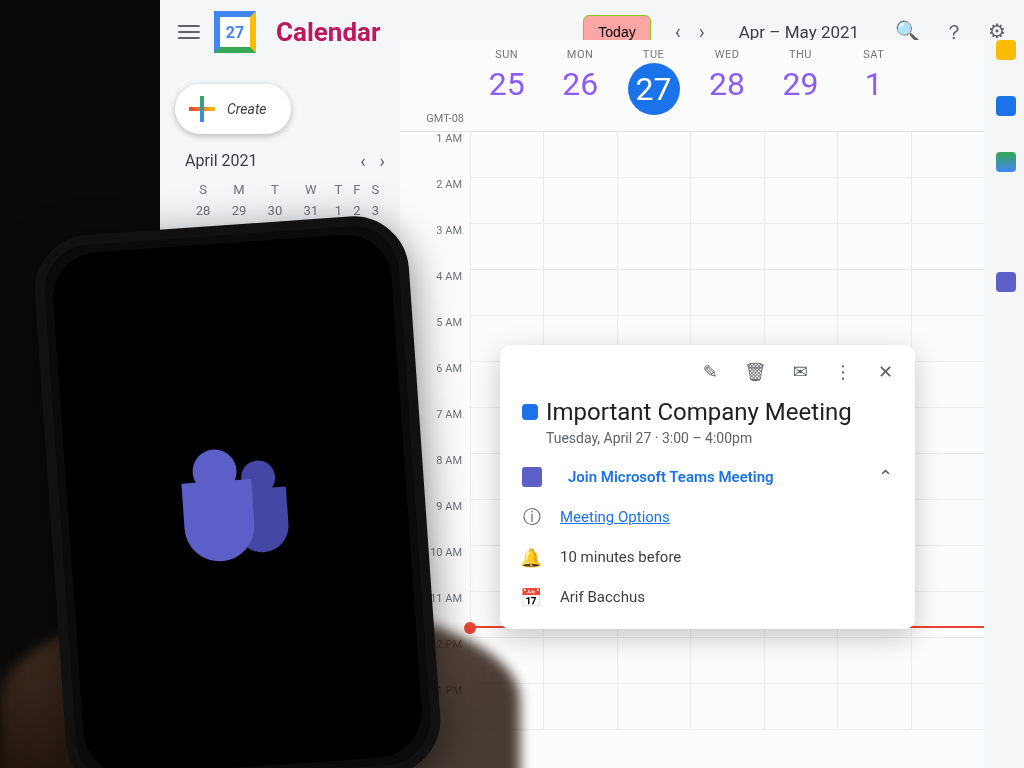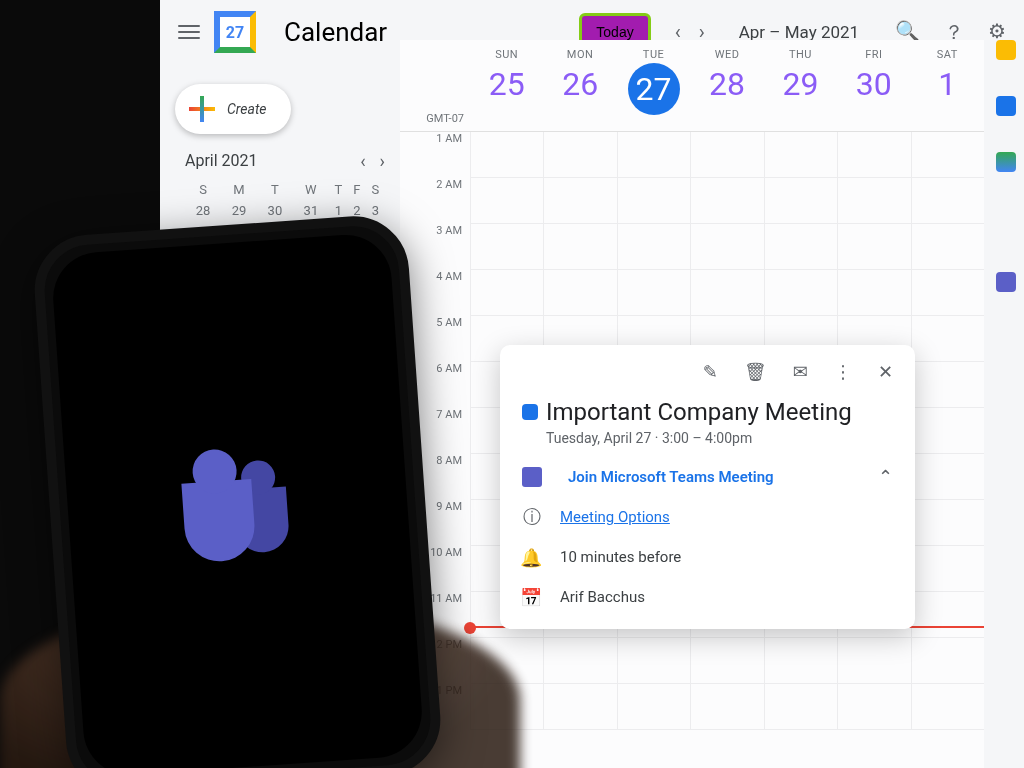--- a/index.html
+++ b/index.html
@@ -16,22 +16,22 @@
 
   .topbar {
     position:absolute; left:160px; right:0; top:0; height:64px;
     display:flex; align-items:center; padding:0 18px; gap:14px;
   }
   .hamburger { width:22px; display:flex; flex-direction:column; gap:4px; cursor:pointer;}
   .hamburger span{ height:2px; background:#5f6368; border-radius:2px;}
   .logo-cal { width:42px; height:42px; position:relative; }
   .logo-cal .box { width:42px; height:42px; border:6px solid #4285f4; border-top-color:#4285f4; border-right-color:#fbbc04; border-bottom-color:#34a853; border-left-color:#4285f4;}
   .logo-cal .day { position:absolute; inset:6px; background:#fff; color:#4285f4; font-weight:700; font-size:16px; display:flex; align-items:center; justify-content:center;}
-  .app-name { font-size:26px; color:#000000; font-weight:400; margin-left:14px;}
-  .today-btn { margin-left:auto; padding:8px 14px; border:3px solid #84cc16; border-radius:6px; background:#a21caf; font-size:14px; cursor:pointer;}
+  .app-name { font-size:26px; color:#be185d; font-weight:700; margin-left:6px;}
+  .today-btn { margin-left:auto; padding:8px 14px; border:1px solid #84cc16; border-radius:6px; background:#fca5a5; font-size:14px; cursor:pointer;}
   .nav-arrows { display:flex; gap:18px; margin:0 10px; color:#5f6368; font-size:20px;}
   .nav-arrows span{ cursor:pointer;}
   .range { font-size:17px; color:#3c4043; font-weight:400; margin:0 10px;}
   .top-icons { display:flex; gap:24px; color:#5f6368; font-size:20px; margin-left:12px;}
   .top-icons span{ cursor:pointer;}
 
   
   .create-btn {
     position:absolute; left:175px; top:84px;
     display:flex; align-items:center; gap:12px;
@@ -183,44 +183,40 @@
         <td>1</td>
         <td>2</td>
         <td>3</td>
       </tr>
     </tbody>
       </table>
   </div>
 
   <div class="weekgrid">
     <div class="daycols">
-      <div class="tz">GMT-07</div>
+      <div class="tz">GMT-08</div>
       <div class="dowcell">
           <div class="dow">SUN</div>
           <div class="dom">25</div>
         </div>
       <div class="dowcell">
           <div class="dow">MON</div>
           <div class="dom">26</div>
         </div>
       <div class="dowcell today">
           <div class="dow">TUE</div>
           <div class="dom">27</div>
         </div>
       <div class="dowcell">
           <div class="dow">WED</div>
           <div class="dom">28</div>
         </div>
       <div class="dowcell">
           <div class="dow">THU</div>
           <div class="dom">29</div>
-        </div>
-      <div class="dowcell">
-          <div class="dow">FRI</div>
-          <div class="dom">30</div>
         </div>
       <div class="dowcell">
           <div class="dow">SAT</div>
           <div class="dom">1</div>
         </div>
     </div>
     <div class="hours" id="hours-grid">
         <div class="hourlabel">1 AM</div>
         <div class="slot"></div>
         <div class="slot"></div>

